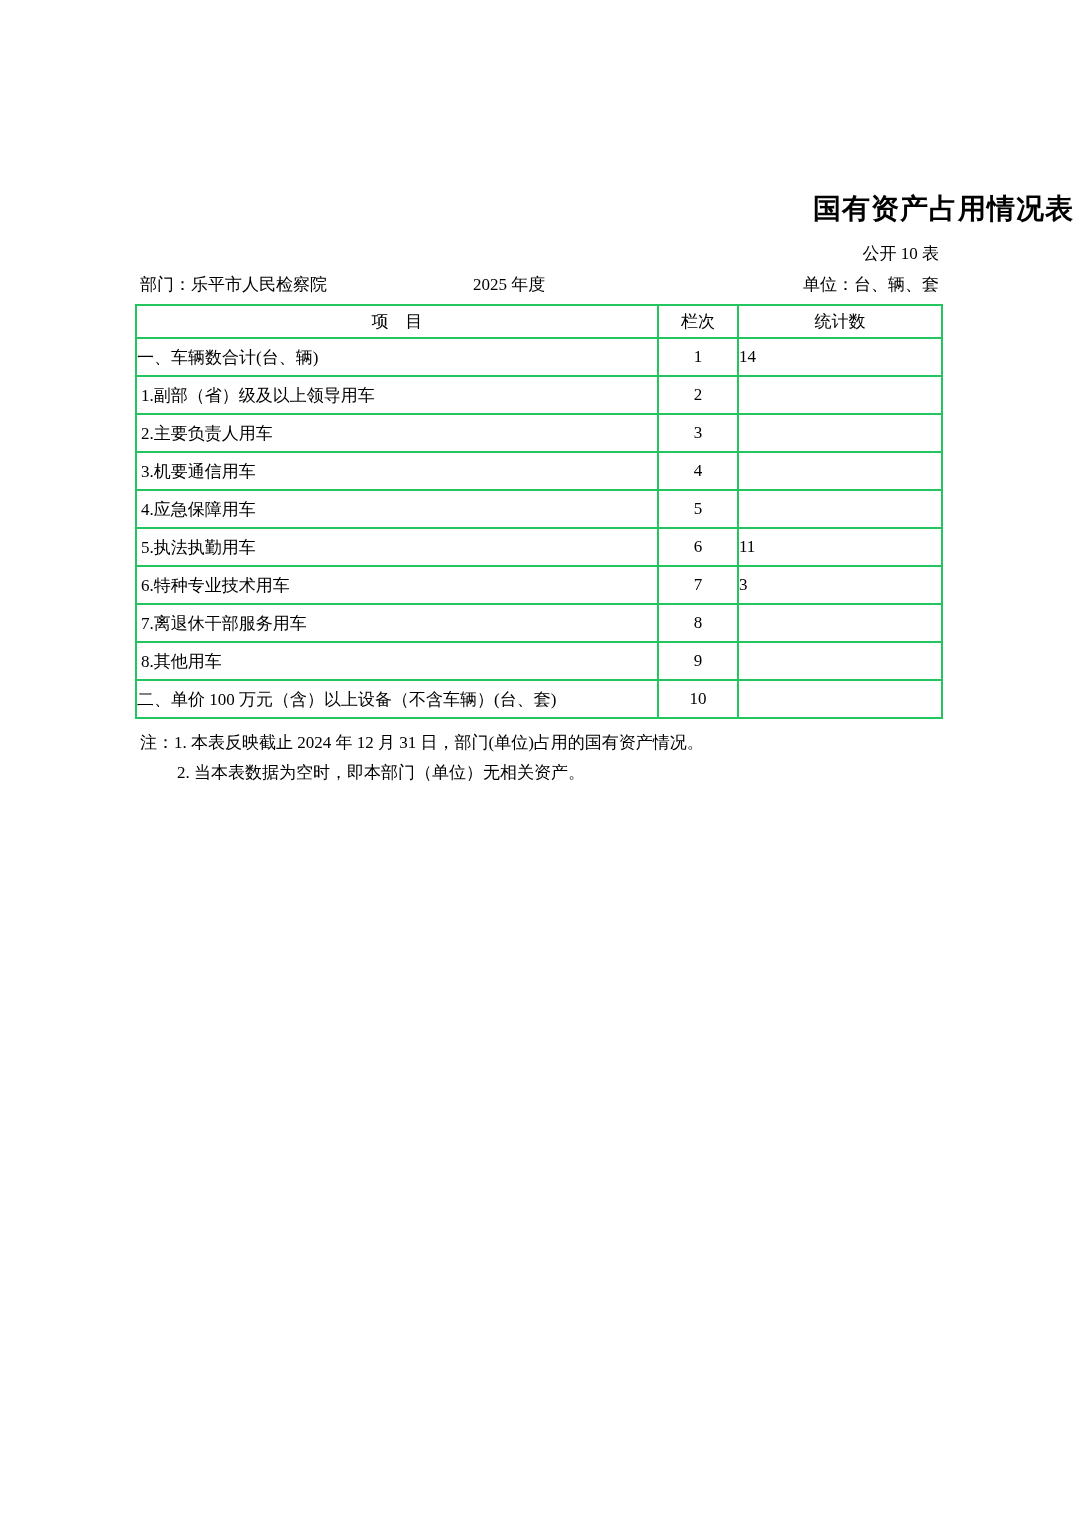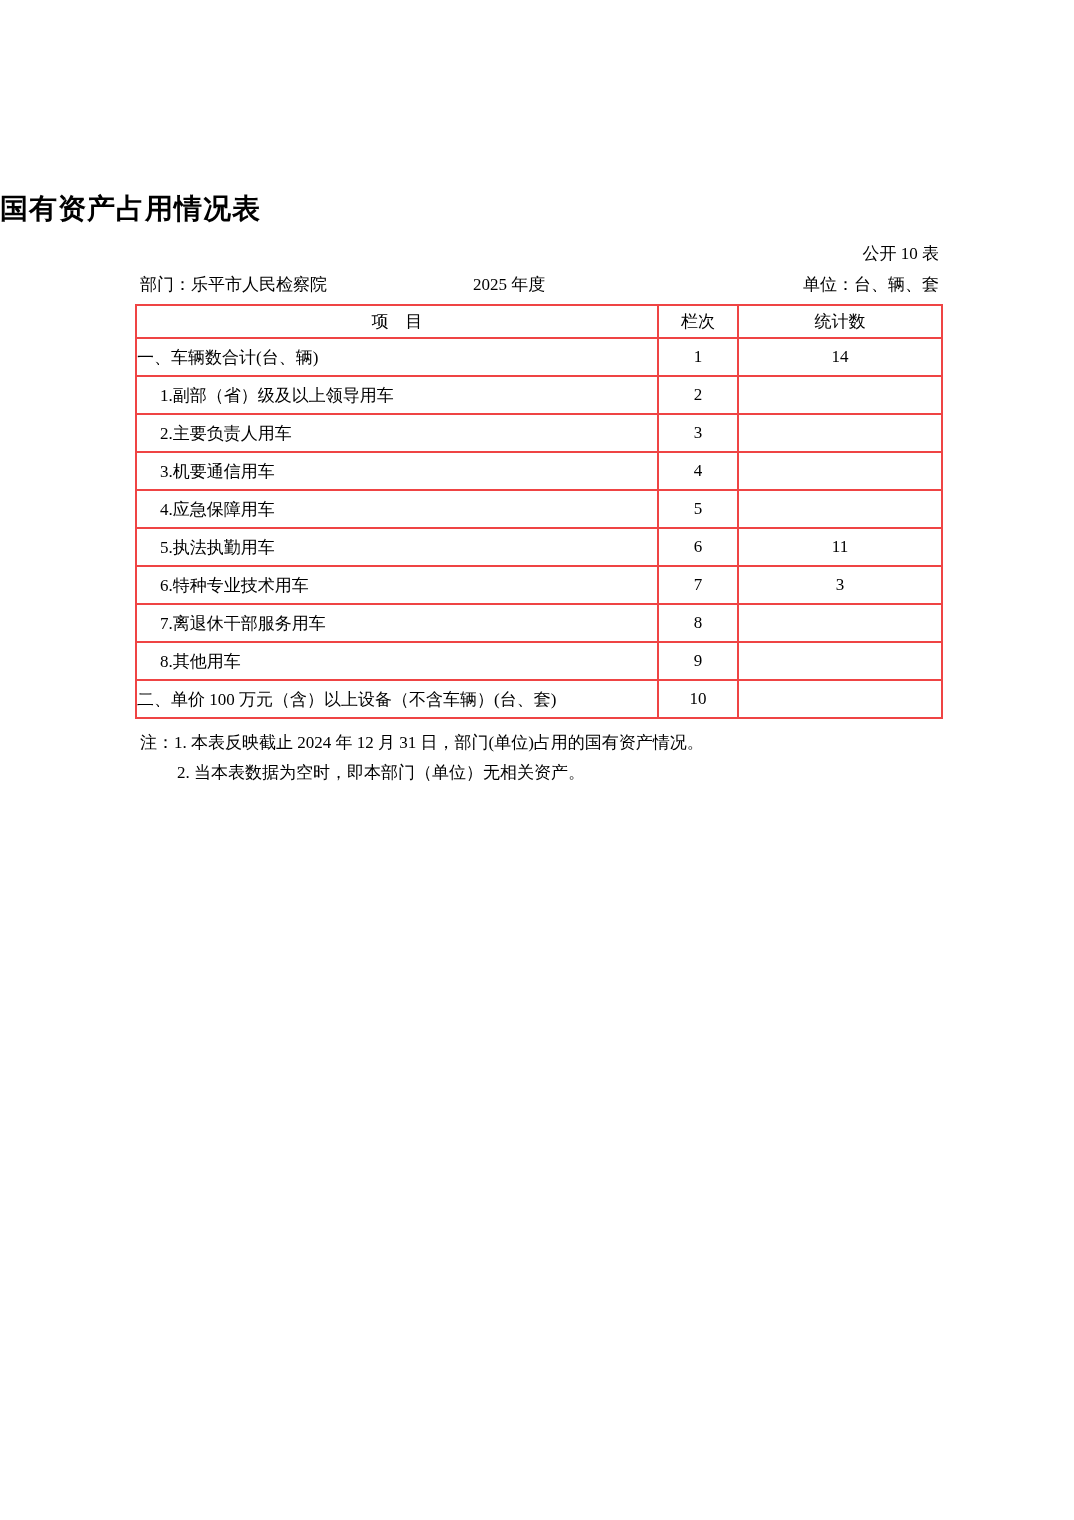--- a/index.html
+++ b/index.html
@@ -15,21 +15,21 @@
     color: #000000;
     font-family: "Liberation Serif", "DejaVu Serif", serif;
     overflow: hidden;
   }
   .title {
     position: absolute;
     top: 190px;
     left: 0;
     width: 100%;
     margin: 0;
-    text-align: left;
+    text-align: right;
     font-family: "Liberation Sans", "DejaVu Sans", sans-serif;
     font-weight: bold;
     font-size: 28px;
     letter-spacing: 1px;
     color: #000000;
   }
   .wrap {
     position: absolute;
     left: 135px;
     top: 242px;
@@ -53,41 +53,41 @@
   .meta-unit { position: absolute; right: 2px; top: 0; }
   table.asset-table {
     margin-top: 6px;
     width: 806px;
     border-collapse: collapse;
     table-layout: fixed;
     font-size: 17px;
   }
   table.asset-table th,
   table.asset-table td {
-    border: 2px solid #ef4444;
+    border: 2px solid #22c55e;
     padding: 0;
     overflow: hidden;
     white-space: nowrap;
   }
   col.c-item { width: 522px; }
   col.c-col  { width: 80px;  }
   col.c-stat { width: 204px; }
   th.h-item, th.h-col, th.h-stat {
     height: 31px;
     font-weight: normal;
     text-align: center;
   }
   td.item-cell {
     height: 36px;
     text-align: left;
     padding-left: 7px;
   }
-  td.item-cell.indent { padding-left: 23px; }
+  td.item-cell.indent { padding-left: 4px; }
   td.col-cell { text-align: center; }
-  td.stat-cell { text-align: center; padding-right: 10px; }
+  td.stat-cell { text-align: left; padding-right: 10px; }
   .notes {
     margin-top: 9px;
     padding-left: 5px;
     font-size: 17px;
     line-height: 30px;
   }
   .notes .note-line2 { padding-left: 37px; }
 </style>
 </head>
 <body>

